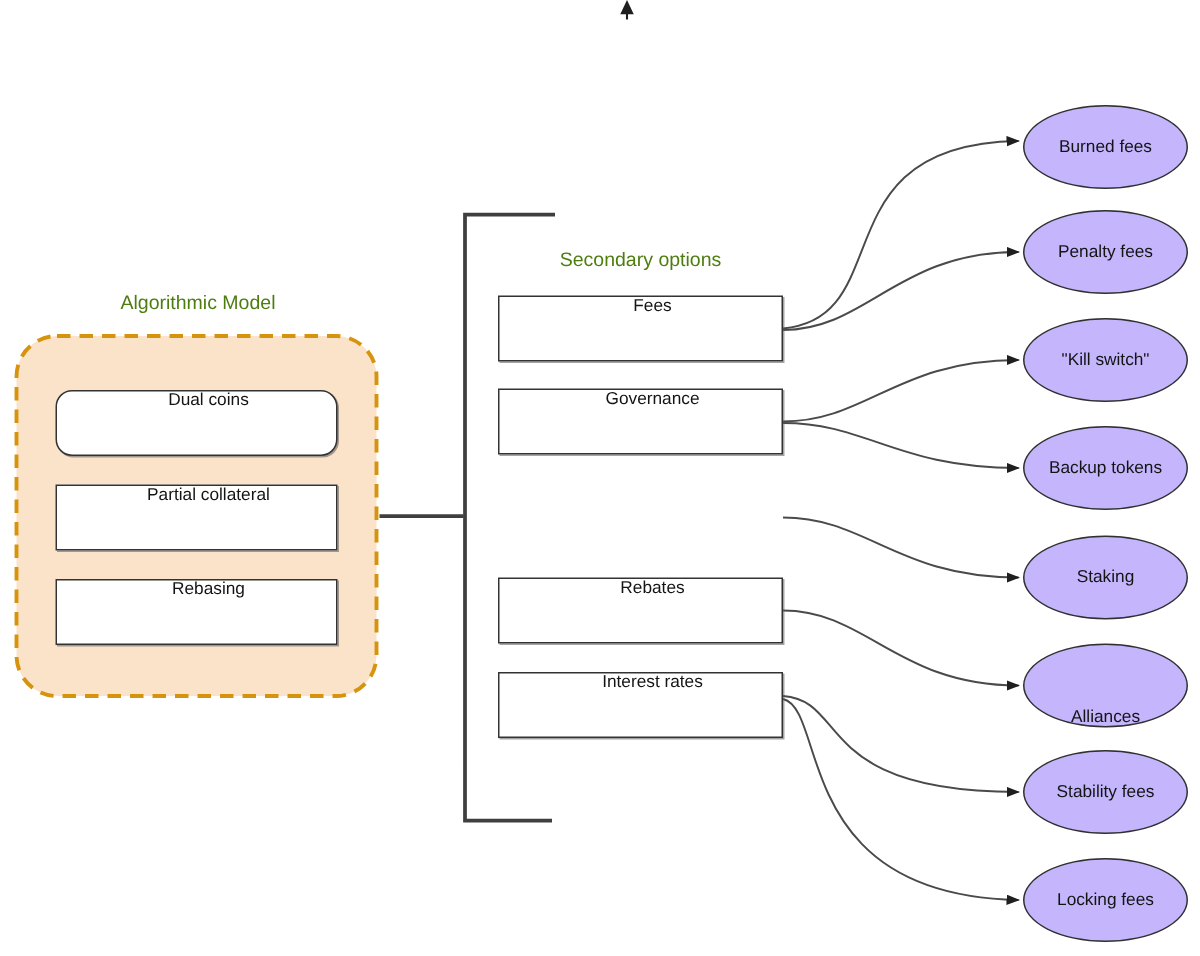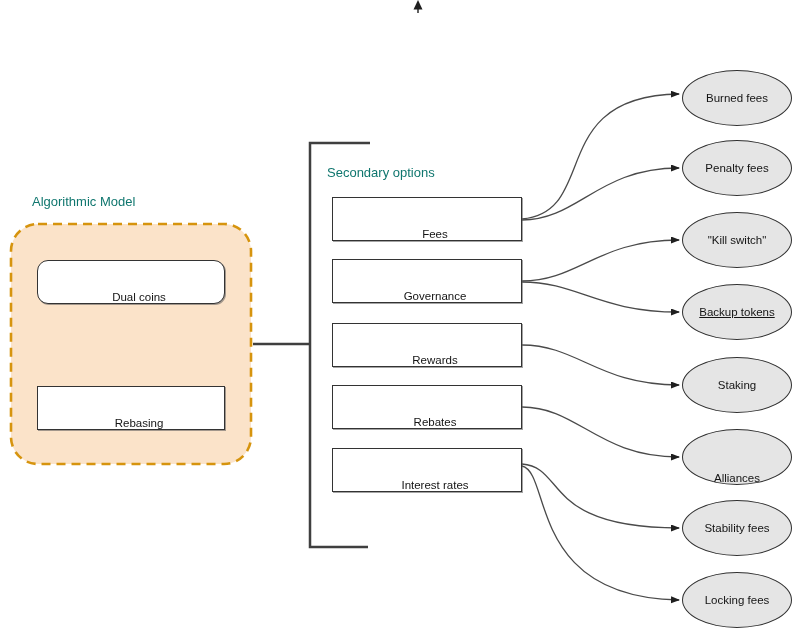--- a/index.html
+++ b/index.html
@@ -14,46 +14,46 @@
     overflow: hidden;
   }
   #wires {
     position: absolute;
     top: 0; left: 0;
     width: 800px; height: 637px;
   }
   .group-title {
     position: absolute;
     width: 200px;
-    text-align: left;
+    text-align: center;
     font-size: 13px;
-    color: #0f766e;
+    color: #4d7c0f;
   }
   .node-box {
     position: absolute;
     background: #ffffff;
     border: 1px solid #333333;
     box-shadow: 1px 1px 0 rgba(90,90,90,0.55);
     display: flex;
-    align-items: flex-end;
+    align-items: flex-start;
     justify-content: center;
     font-size: 11.5px;
     color: #141414;
     padding-left: 16px;
   }
   .left-box { left: 37px; width: 188px; height: 44px; }
   .mid-box  { left: 332px; width: 190px; height: 44px; }
   .ellipse {
     position: absolute;
     left: 682px;
     width: 110px;
     height: 56px;
     border: 1.3px solid #303030;
     border-radius: 50%;
-    background: #e5e5e5;
+    background: #c4b5fd;
     display: flex;
     align-items: center;
     justify-content: center;
     font-size: 11.5px;
     color: #141414;
   }
 </style>
 </head>
 <body>
 
@@ -85,52 +85,52 @@
       <path d="M 418 9 L 418 13" stroke="#1f1f1f" stroke-width="1.4" fill="none"></path>
       <path d="M 418 0 L 413.5 9.5 L 422.5 9.5 Z" fill="#1f1f1f"></path>
     </g>
   </svg>
 
   <div class="group-title" style="left:32px; top:194px;">Algorithmic Model</div>
 
   <div class="node-box left-box" style="top:260px;border-radius:11px;">
     <span>Dual coins</span>
   </div>
+  <div class="node-box left-box" style="top:323px;">
+    <span>Partial collateral</span>
+  </div>
   <div class="node-box left-box" style="top:386px;">
     <span>Rebasing</span>
   </div>
 
   <div class="group-title" style="left:327px; top:165px;">Secondary options</div>
 
   <div class="node-box mid-box" style="top:197px;">
     <span>Fees</span>
   </div>
   <div class="node-box mid-box" style="top:259px;">
     <span>Governance</span>
-  </div>
-  <div class="node-box mid-box" style="top:323px;">
-    <span>Rewards</span>
   </div>
   <div class="node-box mid-box" style="top:385px;">
     <span>Rebates</span>
   </div>
   <div class="node-box mid-box" style="top:448px;">
     <span>Interest rates</span>
   </div>
 
   <div class="ellipse" style="top:70px;">
     <span>Burned fees</span>
   </div>
   <div class="ellipse" style="top:140px;">
     <span>Penalty fees</span>
   </div>
   <div class="ellipse" style="top:212px;">
     <span>"Kill switch"</span>
   </div>
-  <div class="ellipse" style="top:284px;text-decoration:underline;">
+  <div class="ellipse" style="top:284px;">
     <span>Backup tokens</span>
   </div>
   <div class="ellipse" style="top:357px;">
     <span>Staking</span>
   </div>
   <div class="ellipse" style="top:429px;align-items:flex-end;">
     <span>Alliances</span>
   </div>
   <div class="ellipse" style="top:500px;">
     <span>Stability fees</span>

